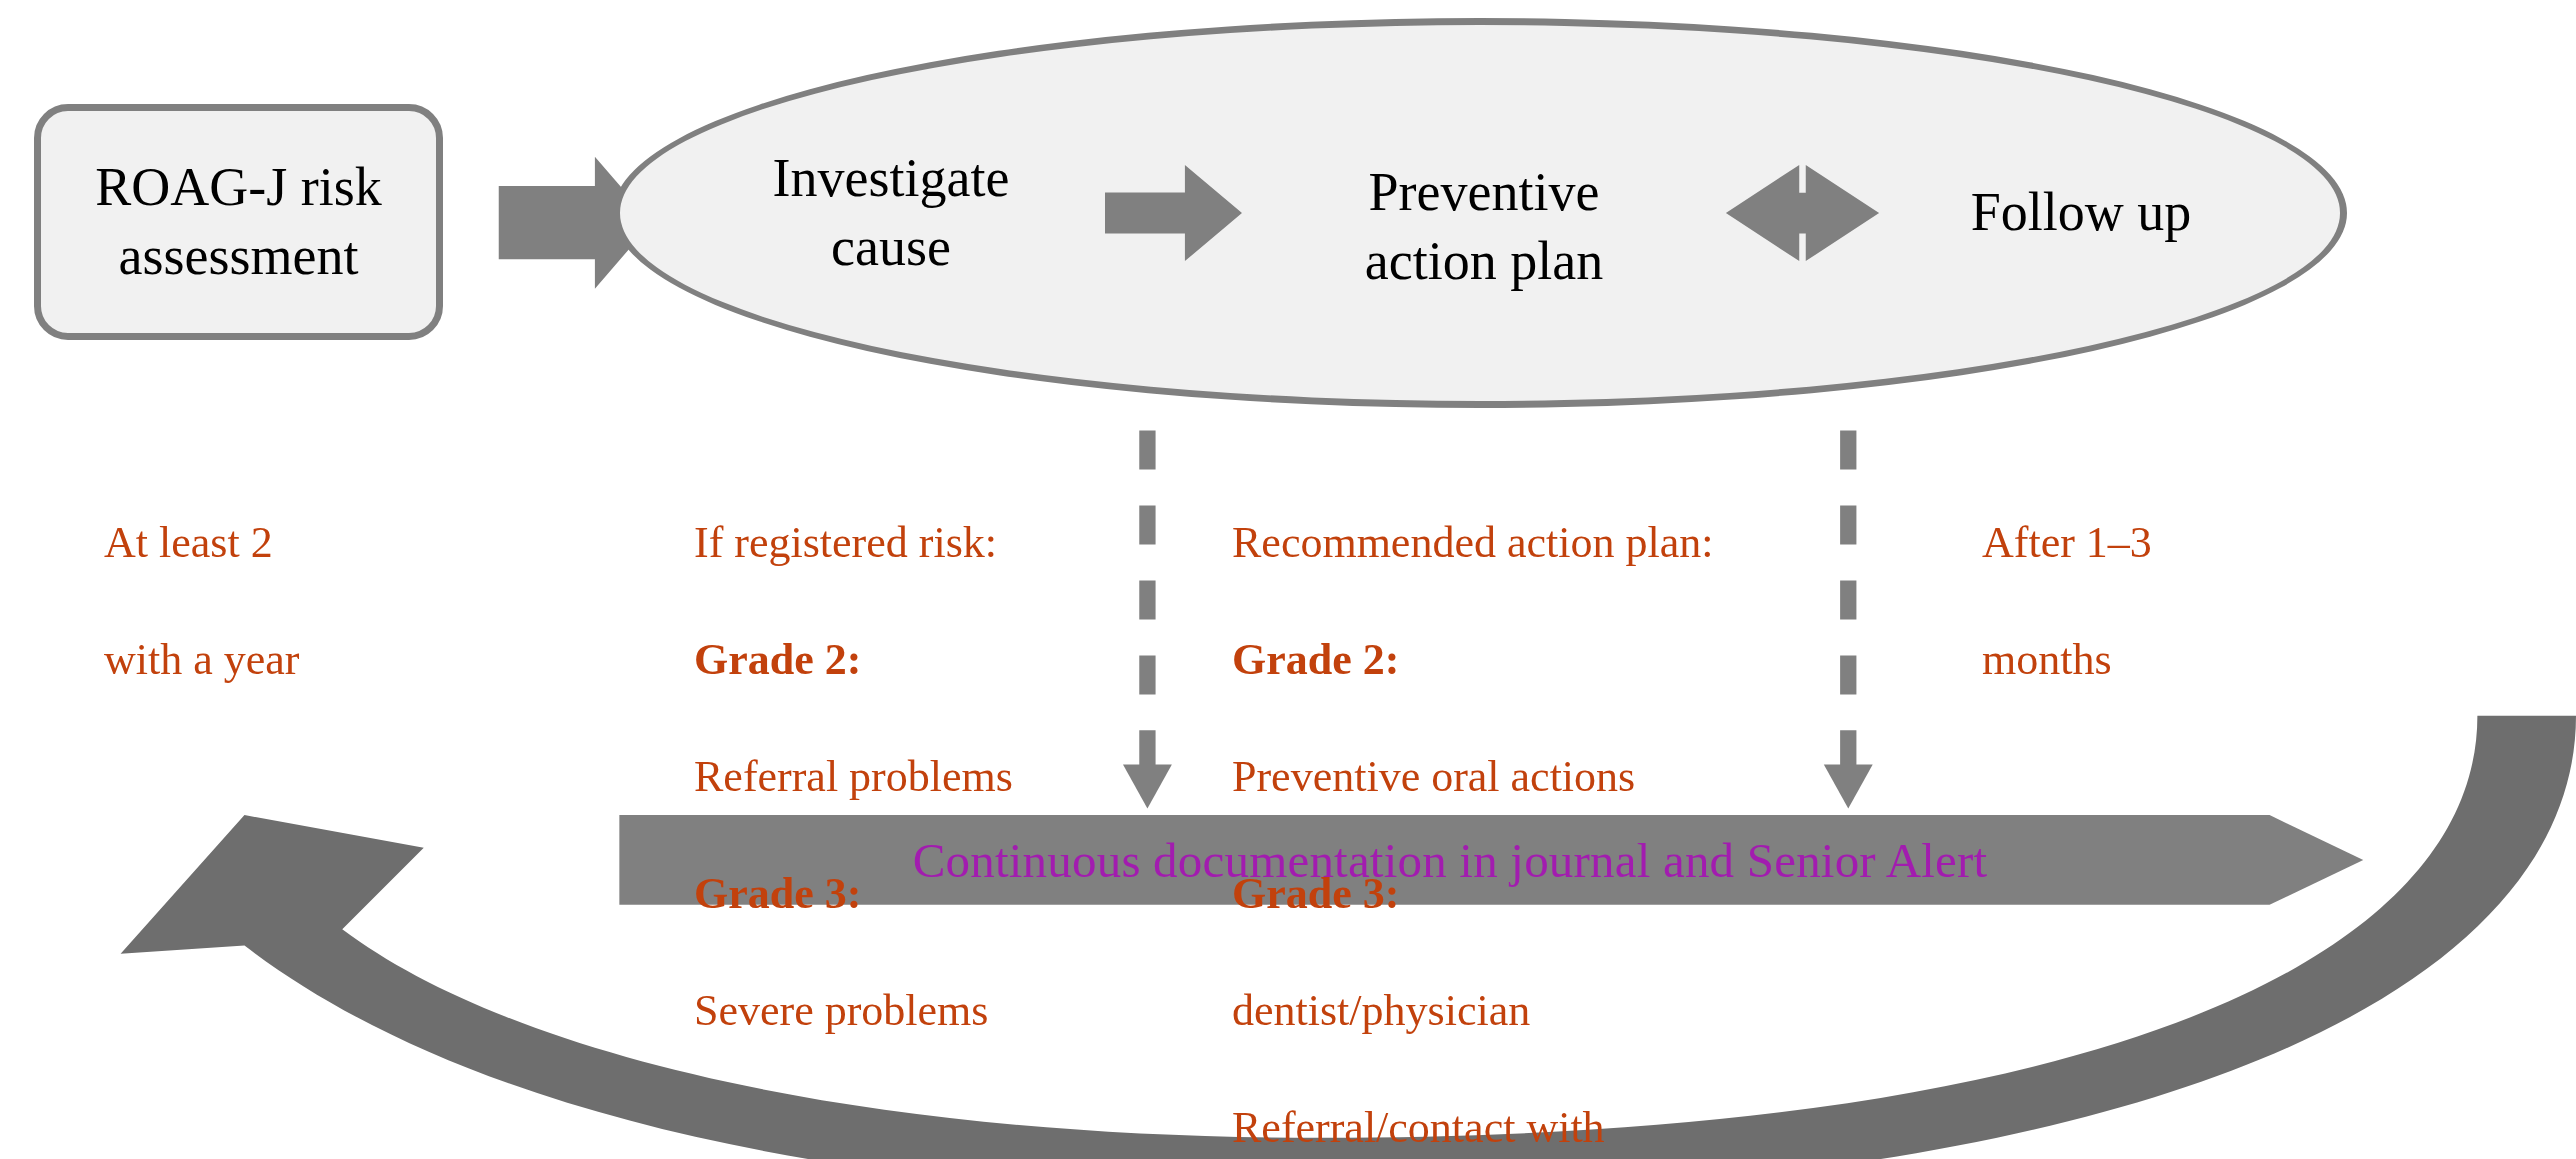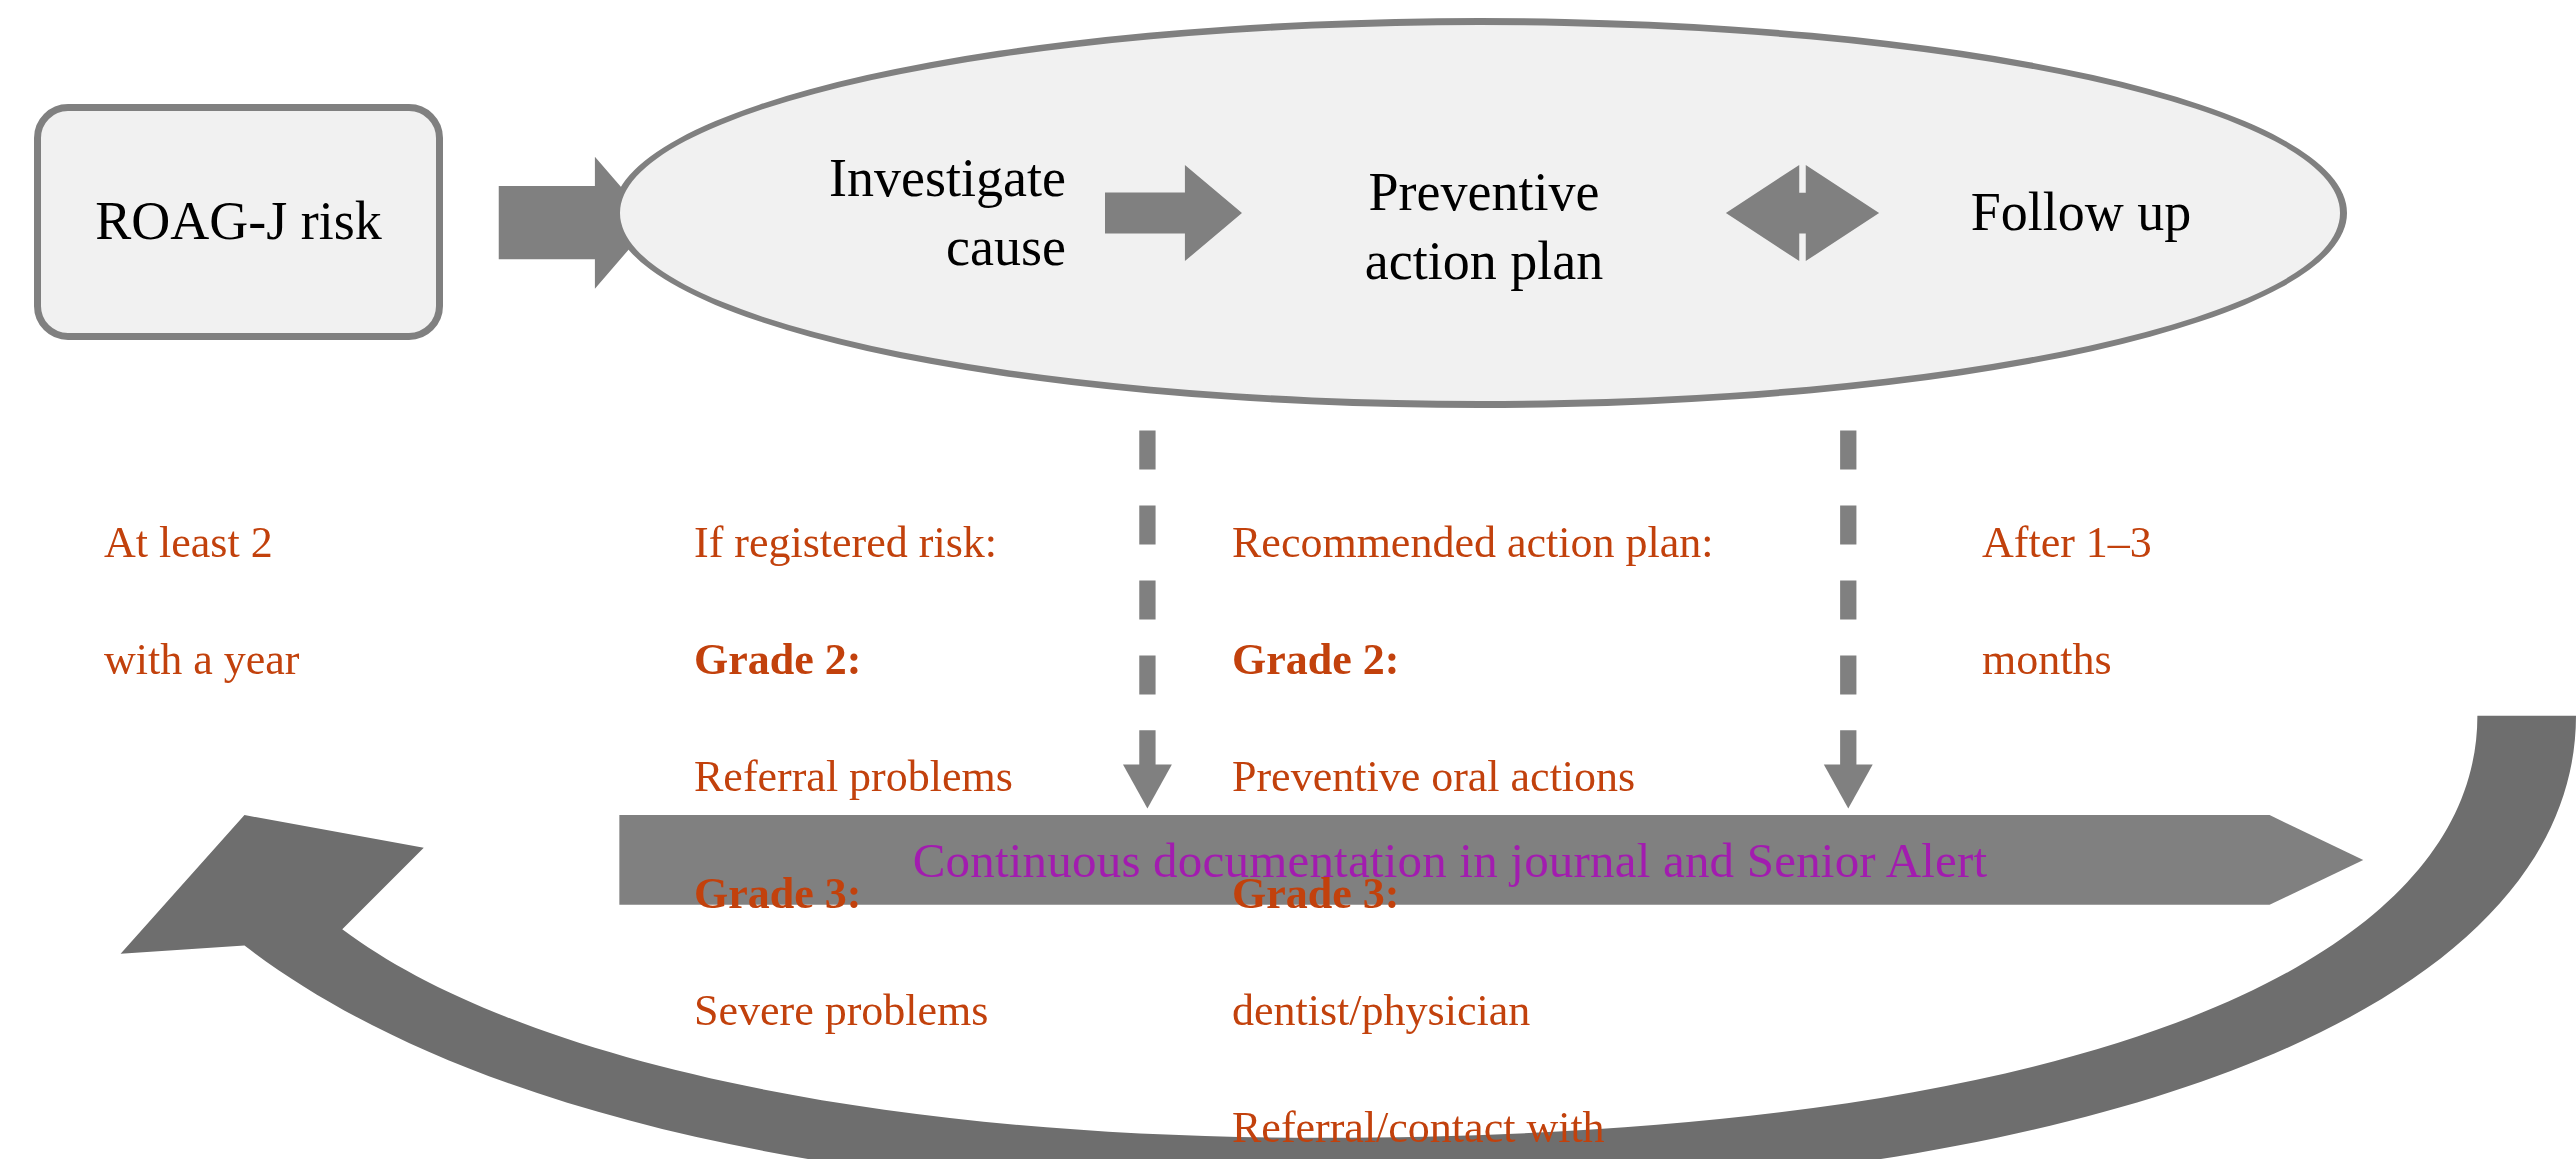--- a/index.html
+++ b/index.html
@@ -70,21 +70,21 @@
     padding: 0 96px;
     box-sizing: border-box;
   }
   .ell-label {
     text-align: center;
     font-size: 54px;
     line-height: 1.28;
     color: #000;
     flex: 0 0 auto;
   }
-  .ell-label.w1 { width: 350px; text-align: right; }
+  .ell-label.w1 { width: 350px; }
   .ell-label.w2 { width: 407px; margin-top: 28px; }
   .ell-label.w3 { width: 326px; }
 
   .arrow-wrap {
     flex: 0 0 auto;
     display: flex;
     align-items: center;
     justify-content: center;
   }
 
@@ -167,20 +167,21 @@
           L 300 1160
           C 560 1360, 1020 1470, 1620 1470
           C 2620 1470, 3161 1222, 3161 878
           Z" fill="#6e6e6e"></path>
     </g>
   </svg>
 
   <div class="node-box">
     <div>
       <span class="line">ROAG-J risk</span><br>
+      <span class="line">assessment</span>
     </div>
   </div>
 
   <div class="ellipse">
     <div class="ellipse-row">
 
       <div class="ell-label w1">
         <span class="line">Investigate</span><br>
         <span class="line">cause</span>
       </div>

